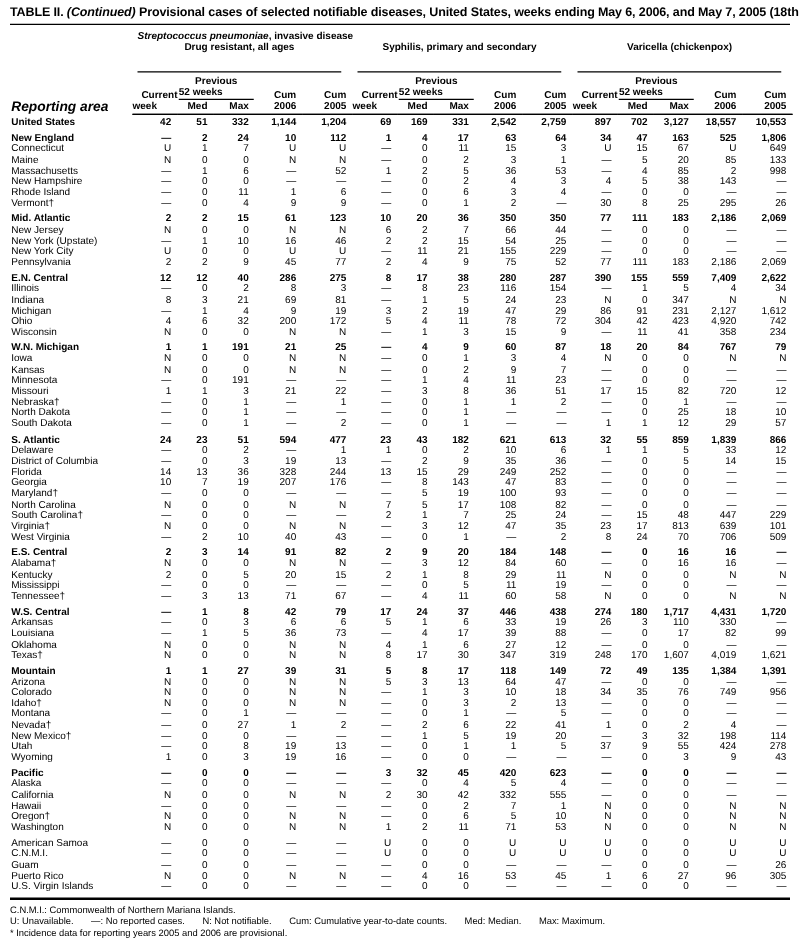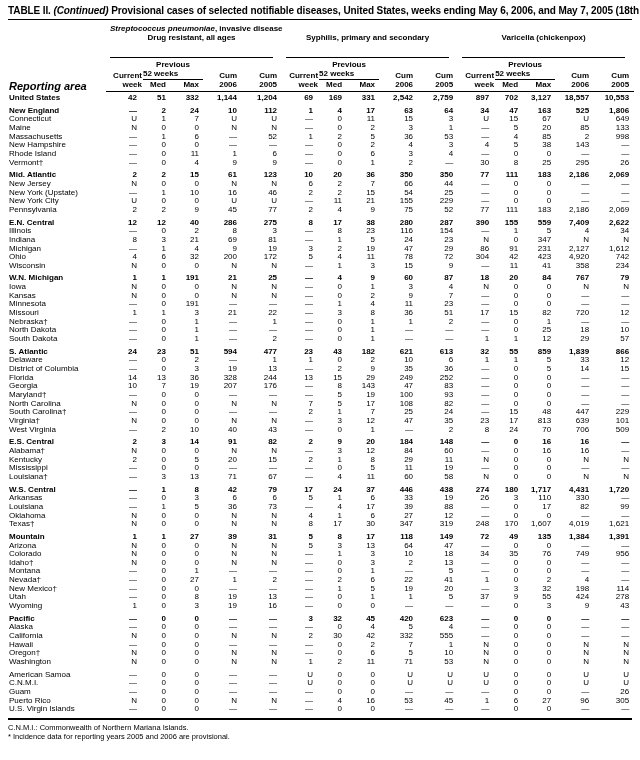--- a/index.html
+++ b/index.html
@@ -27,21 +27,21 @@
   .gt-line1 .it { font-style: italic; }
   .area-head { text-align: left; vertical-align: bottom; padding-left: 1px; font-size: 11px; font-style: italic; }
   tr.hr-prev th { line-height: 9px; padding-top: 2px; }
   .prev { text-align: center; }
   tr.hr-mid th { line-height: 9px; }
   .cur { text-align: right; }
   .w52 { text-align: left; }
   .w52 .w52-wrap { border-bottom: 1px solid #000; margin: 0 1px; padding-bottom: 1px; }
   .cumh { text-align: right; padding-right: 5px; }
   tr.hr-bot th { line-height: 10px; border-bottom: 1.5px solid #000; padding-bottom: 1px; }
-  .wk { text-align: right; }
+  .wk { text-align: left; }
   .medh, .maxh { text-align: right; padding-right: 5px; }
   .yrh { text-align: right; padding-right: 5px; }
   tbody td {
     font-size: 8px; line-height: 8.65px; white-space: nowrap;
     overflow: hidden; padding: 0;
   }
   tbody td.area { text-align: left; padding-left: 1px; }
   tbody td.num { text-align: right; padding-right: 5px; }
   tbody tr.bold td { font-weight: bold; }
   tbody tr.gap td { padding-top: 4px; }
@@ -884,21 +884,21 @@
           <td class="num">5</td>
           <td class="num">11</td>
           <td class="num">19</td>
           <td class="num">—</td>
           <td class="num">0</td>
           <td class="num">0</td>
           <td class="num">—</td>
           <td class="num">—</td>
         </tr>
         <tr class="">
-          <td class="area">Louisiana†</td>
+          <td class="area">Tennessee†</td>
           <td class="num">—</td>
           <td class="num">3</td>
           <td class="num">13</td>
           <td class="num">71</td>
           <td class="num">67</td>
           <td class="num">—</td>
           <td class="num">4</td>
           <td class="num">11</td>
           <td class="num">60</td>
           <td class="num">58</td>
@@ -1356,16 +1356,17 @@
           <td class="num">0</td>
           <td class="num">0</td>
           <td class="num">—</td>
           <td class="num">—</td>
         </tr>
       </tbody>
   </table>
 
   <div class="footer">
     <div>C.N.M.I.: Commonwealth of Northern Mariana Islands.</div>
+    <div class="legend"><span>U: Unavailable.</span><span>—: No reported cases.</span><span>N: Not notifiable.</span><span>Cum: Cumulative year-to-date counts.</span><span>Med: Median.</span><span>Max: Maximum.</span></div>
     <div>* Incidence data for reporting years 2005 and 2006 are provisional.</div>
   </div>
 
 </div>
 
 </body></html>

